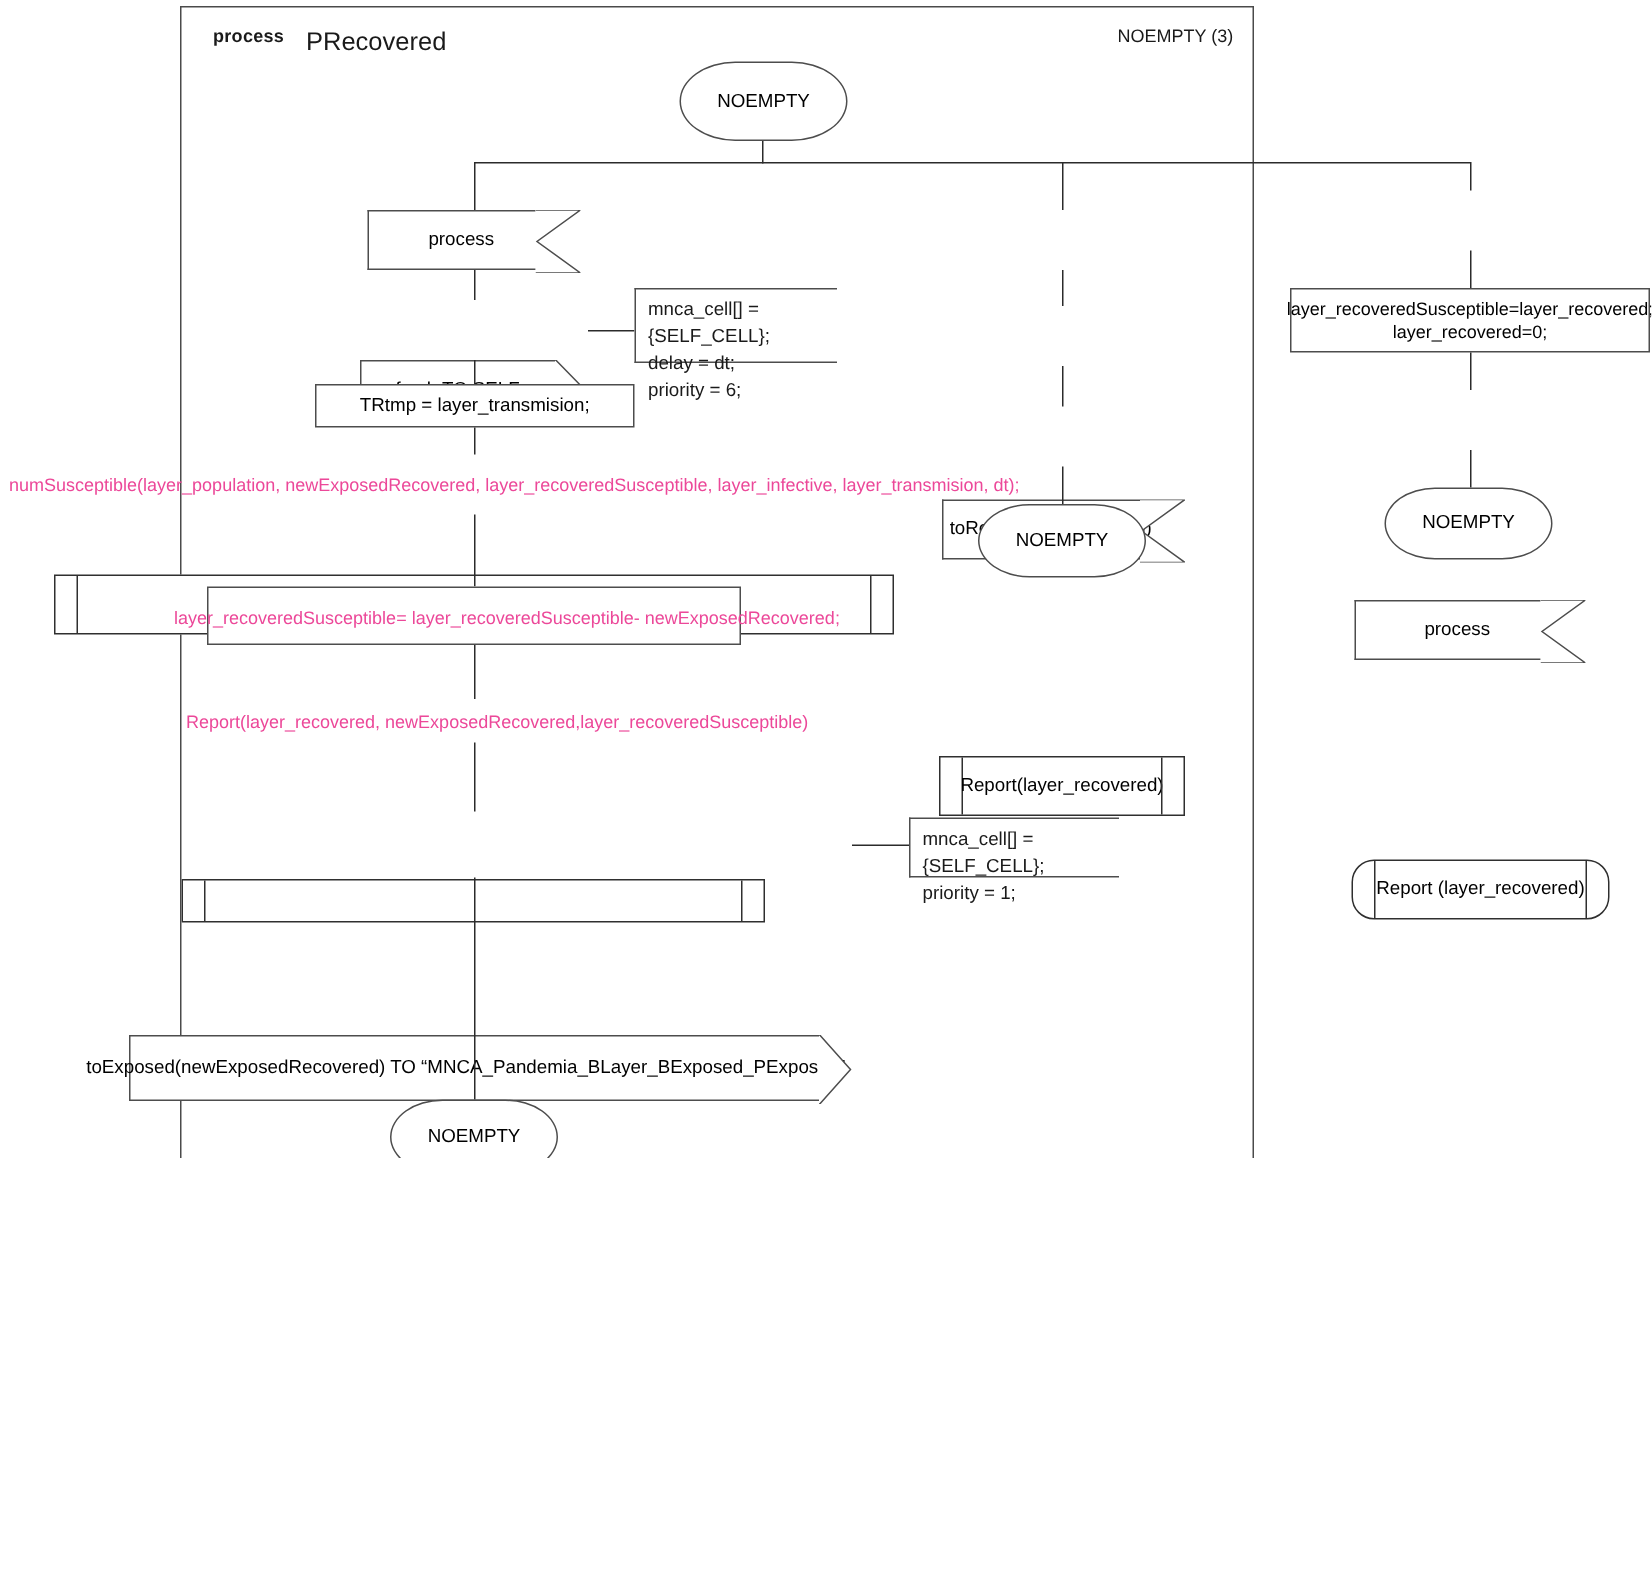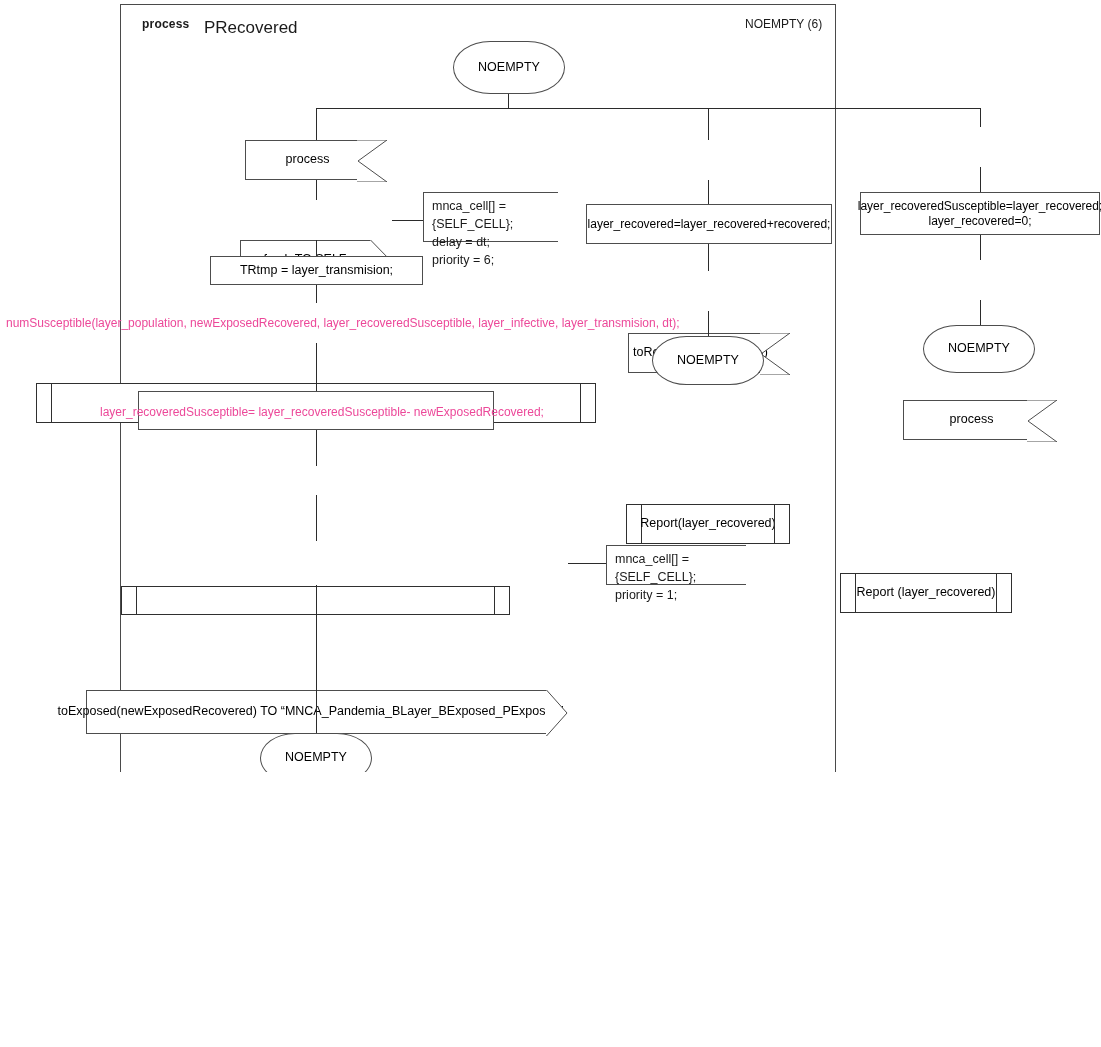--- a/index.html
+++ b/index.html
@@ -149,21 +149,21 @@
 <body>
 
 <div id="canvas">
 
   <div class="abs frame" style="left:120px; top:4px; width:716px; height:1042px;"></div>
 
   <div class="abs frame-kw" style="left:142px; top:17px;">process</div>
 
   <div class="abs frame-name" style="left:204px; top:18px;">PRecovered</div>
 
-  <div class="abs frame-corner-label" style="left:745px; top:17px;">NOEMPTY (6)</div>
+  <div class="abs frame-corner-label" style="left:745px; top:17px;">NOEMPTY (3)</div>
 
   <div class="abs sym state" style="left:453px; top:41px; width:112px; height:53px;">
     <span>NOEMPTY</span>
   </div>
 
   <div class="abs vline" style="left:508px; top:94px; height:15px;"></div>
 
   <div class="abs hline" style="left:316px; top:108px; width:664px;"></div>
 
   <div class="abs vline" style="left:316px; top:108px; height:32px;"></div>
@@ -203,25 +203,26 @@
   </div>
 
   <div class="abs vline" style="left:316px; top:285px; height:18px;"></div>
 
   <div class="abs sym proc" style="left:36px; top:303px; width:560px; height:40px;"></div>
   <div class="overflow-txt" style="left:6px; top:316px;">numSusceptible(layer_population, newExposedRecovered, layer_recoveredSusceptible, layer_infective, layer_transmision, dt);</div>
 
   <div class="abs vline" style="left:316px; top:343px; height:48px;"></div>
 
   <div class="abs sym task" style="left:138px; top:391px; width:356px; height:39px;"></div>
-  <div class="overflow-txt" style="left:100px; top:405px;">layer_recoveredSusceptible= layer_recoveredSusceptible- newExposedRecovered;</div>
+  <div class="overflow-txt" style="left:116px; top:405px;">layer_recoveredSusceptible= layer_recoveredSusceptible- newExposedRecovered;</div>
 
   <div class="abs vline" style="left:316px; top:430px; height:36px;"></div>
 
   <div class="abs sym proc" style="left:121px; top:466px; width:389px; height:29px;"></div>
+  <div class="overflow-txt" style="left:124px; top:474px;">Report(layer_recovered, newExposedRecovered,layer_recoveredSusceptible)</div>
 
   <div class="abs vline" style="left:316px; top:495px; height:46px;"></div>
 
   <div class="abs sym output-sym" style="left:86px; top:541px; width:460px; height:44px;">
     <span class="lbl">toExposed(newExposedRecovered) TO “MNCA_Pandemia_BLayer_BExposed_PExposed”</span>
     <span class="tip">
       <svg width="22" height="46" viewBox="0 0 22 46">
           <polyline points="0,0 0.5,0 21,23 0.5,46 0,46" fill="#ffffff" stroke="#4d4d4d" stroke-width="1"></polyline>
         </svg>
     </span>
@@ -242,23 +243,20 @@
     <span class="lbl">toRecovered(recovered)</span>
     <span class="notch">
       <svg width="30" height="42" viewBox="0 0 30 42">
           <polyline points="0,0 30,0 1,21 30,42 0,42" fill="#ffffff" stroke="#4d4d4d" stroke-width="1"></polyline>
         </svg>
     </span>
   </div>
 
   <div class="abs vline" style="left:708px; top:180px; height:24px;"></div>
 
-  <div class="abs sym task" style="left:586px; top:204px; width:246px; height:40px;">
-    <span style="font-size:12px;">layer_recovered=layer_recovered+recovered;</span>
-  </div>
 
   <div class="abs vline" style="left:708px; top:244px; height:27px;"></div>
 
   <div class="abs sym proc" style="left:626px; top:271px; width:164px; height:40px;">
     <span class="proc-txt">Report(layer_recovered)</span>
   </div>
 
   <div class="abs vline" style="left:708px; top:311px; height:25px;"></div>
 
   <div class="abs sym state" style="left:652px; top:336px; width:112px; height:49px;">
@@ -276,21 +274,21 @@
 
   <div class="abs vline" style="left:980px; top:167px; height:25px;"></div>
 
   <div class="abs sym task" style="left:860px; top:192px; width:240px; height:43px;">
     <span style="white-space:pre-line; font-size:12px;">layer_recoveredSusceptible=layer_recovered;
 layer_recovered=0;</span>
   </div>
 
   <div class="abs vline" style="left:980px; top:235px; height:25px;"></div>
 
-  <div class="abs sym proc" style="left:840px; top:260px; width:172px; height:40px;">
+  <div class="abs sym proc" style="left:901px; top:260px; width:172px; height:40px;border-radius:15px;">
     <span class="proc-txt">Report (layer_recovered)</span>
   </div>
 
   <div class="abs vline" style="left:980px; top:300px; height:25px;"></div>
 
   <div class="abs sym state" style="left:923px; top:325px; width:112px; height:48px;">
     <span>NOEMPTY</span>
   </div>
 
 </div>

